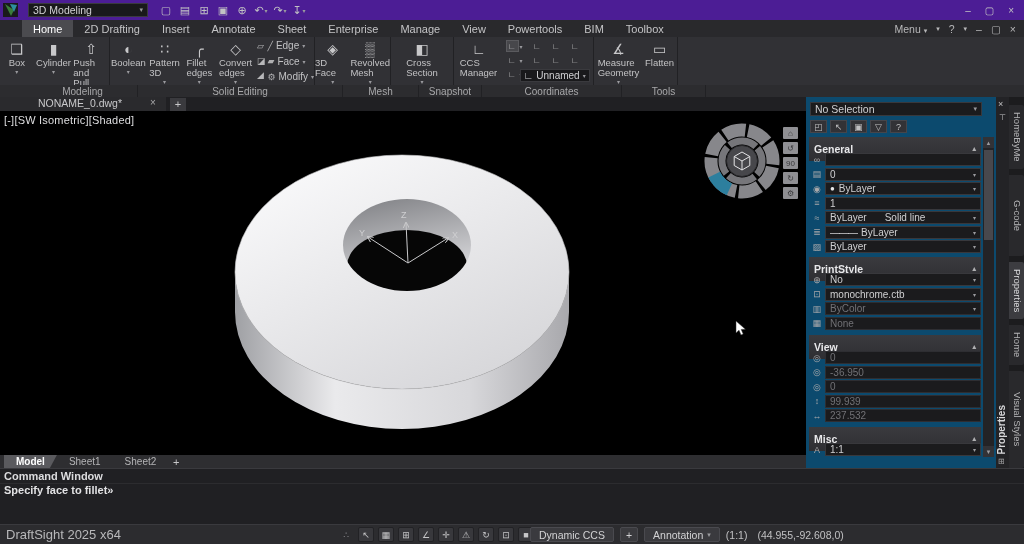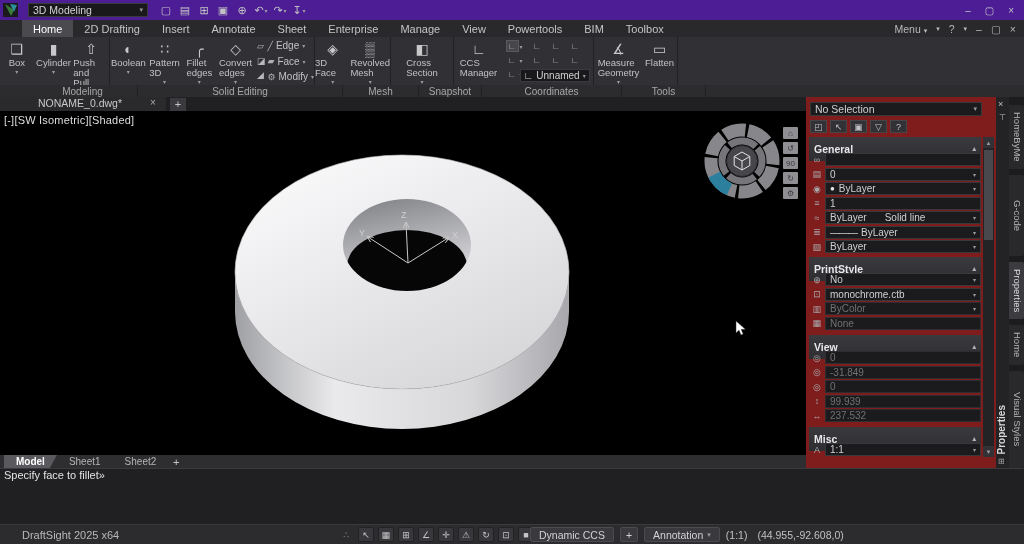--- a/index.html
+++ b/index.html
@@ -57,21 +57,21 @@
   
   #viewport { position:absolute; left:0; top:111px; width:806px; height:344px; background:#000; overflow:hidden; }
   #vp-label { position:absolute; left:4px; top:3px; font-size:11px; color:#dedee0; letter-spacing:0.2px; }
   #navwheel { position:absolute; left:702px; top:10px; }
   .sidebtns { position:absolute; left:783px; top:16px; display:flex; flex-direction:column; gap:3px; }
   .sbtn { width:15px; height:12px; background:#8f8f93; color:#3a3a3c; font-size:8px; display:flex; align-items:center; justify-content:center; border-radius:1px; }
   #cursor { position:absolute; left:735px; top:210px; }
 
   
   #rightcol { position:absolute; left:806px; top:97px; width:218px; height:371px; background:#1c1c1e; display:flex; }
-  #palette { position:relative; width:190px; height:100%; background:#7f1d1d; }
+  #palette { position:relative; width:190px; height:100%; background:#0c4a6e; }
   .sel-dd { position:absolute; left:4px; top:5px; width:172px; height:14px; background:#1b1b1d; border:1px solid #38383c; display:flex; align-items:center; padding:0 4px; font-size:10.5px; color:#d0d0d2; }
   .sel-dd .caret { margin-left:auto; font-size:7px; color:#9a9a9e; }
   #pal-icons { position:absolute; left:4px; top:23px; display:flex; gap:3px; }
   .pal-ib { width:17px; height:13px; background:#323236; border:1px solid #45454a; display:flex; align-items:center; justify-content:center; font-size:9px; color:#c0c0c2; }
   .pal-section { position:absolute; left:3px; width:172px; }
   .sec-hdr { height:13px; background:linear-gradient(#3a3a3e,#2e2e32); display:flex; align-items:center; padding:12px 5px; font-weight:bold; font-size:10.5px; color:#e8e8ea; }
   .sec-hdr .collapse { margin-left:auto; font-size:7px; color:#b0b0b2; }
   .prow { position:absolute; left:3px; width:172px; height:13px; display:flex; align-items:center; }
   .prow .pic { width:16px; font-size:9px; color:#a8a8aa; text-align:center; flex:none; }
   .pfield { flex:1; height:13px; background:#1b1b1d; border:1px solid #38383c; display:flex; align-items:center; padding:0 4px; font-size:10px; color:#cfcfd1; gap:4px; }
@@ -95,25 +95,25 @@
   
   #sheettabs { position:absolute; left:0; top:455px; width:806px; height:13px; background:#2e2e31; display:flex; align-items:stretch; padding-left:4px; }
   .sheet-tab { padding:0 12px; display:flex; align-items:center; font-size:10px; color:#b4b4b6; clip-path:polygon(0 0, 100% 0, calc(100% - 7px) 100%, 7px 100%); }
   .sheet-tab.active { background:#5a5a5e; color:#ffffff; font-weight:bold; clip-path:polygon(0 0, 100% 0, calc(100% - 7px) 100%, 0 100%); }
   .sheet-add { width:16px; display:flex; align-items:center; justify-content:center; color:#c8c8ca; font-size:11px; }
 
   
   #cmdwin { position:absolute; left:0; top:468px; width:1024px; height:56px; background:#202023; border-top:1px solid #3a3a3e; }
   #cmd-title { font-weight:bold; font-size:11px; color:#dcdcde; padding:1px 4px; border-bottom:1px solid #2c2c2f; }
   .cmd-line { font-size:11px; color:#a8a8aa; padding:0 4px; line-height:12px; }
-  .cmd-line.bold { font-weight:normal; color:#e2e2e4; }
+  .cmd-line.bold { font-weight:bold; color:#e2e2e4; }
 
   
   #statusbar { position:absolute; left:0; top:524px; width:1024px; height:20px; background:#2c2c2f; border-top:1px solid #3a3a3e; display:flex; align-items:center; }
-  #sb-left { margin-left:22px; font-size:11px; color:#b8b8ba; }
+  #sb-left { margin-left:6px; font-size:13px; color:#b8b8ba; }
   #sb-icons { position:absolute; left:338px; display:flex; gap:4px; align-items:center; }
   .sb-ic { width:16px; height:15px; background:#38383c; border:1px solid #222225; border-radius:2px; display:flex; align-items:center; justify-content:center; font-size:9px; color:#c6c6c8; }
   .sb-ic.plain { background:none; border:none; color:#8a8a8e; }
   #sb-right { position:absolute; left:530px; display:flex; align-items:center; gap:6px; }
   .sb-btn { height:15px; background:#3a3a3e; border:1px solid #4a4a4f; border-radius:2px; display:flex; align-items:center; padding:0 8px; font-size:10.5px; color:#d2d2d4; gap:4px; }
   .sb-btn .caret { font-size:7px; color:#9a9a9e; }
   #sb-coords { font-size:10.5px; color:#c0c0c2; display:flex; gap:10px; }
 </style>
 </head>
 <body>
@@ -494,21 +494,21 @@
         </div>
         <div class="prow" style="top: 254px;">
           <span class="pic">◎</span>
           <div class="pfield disabled">
             <span>0</span>
           </div>
         </div>
         <div class="prow" style="top: 268.5px;">
           <span class="pic">◎</span>
           <div class="pfield disabled">
-            <span>-31.849</span>
+            <span>-36.950</span>
           </div>
         </div>
         <div class="prow" style="top: 283px;">
           <span class="pic">◎</span>
           <div class="pfield disabled">
             <span>0</span>
           </div>
         </div>
         <div class="prow" style="top: 297.5px;">
           <span class="pic">↕</span>
@@ -558,20 +558,21 @@
 </div>
 
 <div id="sheettabs">
     <div class="sheet-tab active">Model</div>
     <div class="sheet-tab">Sheet1</div>
     <div class="sheet-tab">Sheet2</div>
     <div class="sheet-add">+</div>
   </div>
 
 <div id="cmdwin">
+  <div id="cmd-title">Command Window</div>
   <div id="cmd-lines">
       <div class="cmd-line bold">Specify face to fillet»</div>
     </div>
 </div>
 
 <div id="statusbar">
   <span id="sb-left">DraftSight 2025 x64</span>
   <div id="sb-icons">
       <div class="sb-ic plain">∴</div>
       <div class="sb-ic">↖</div>

